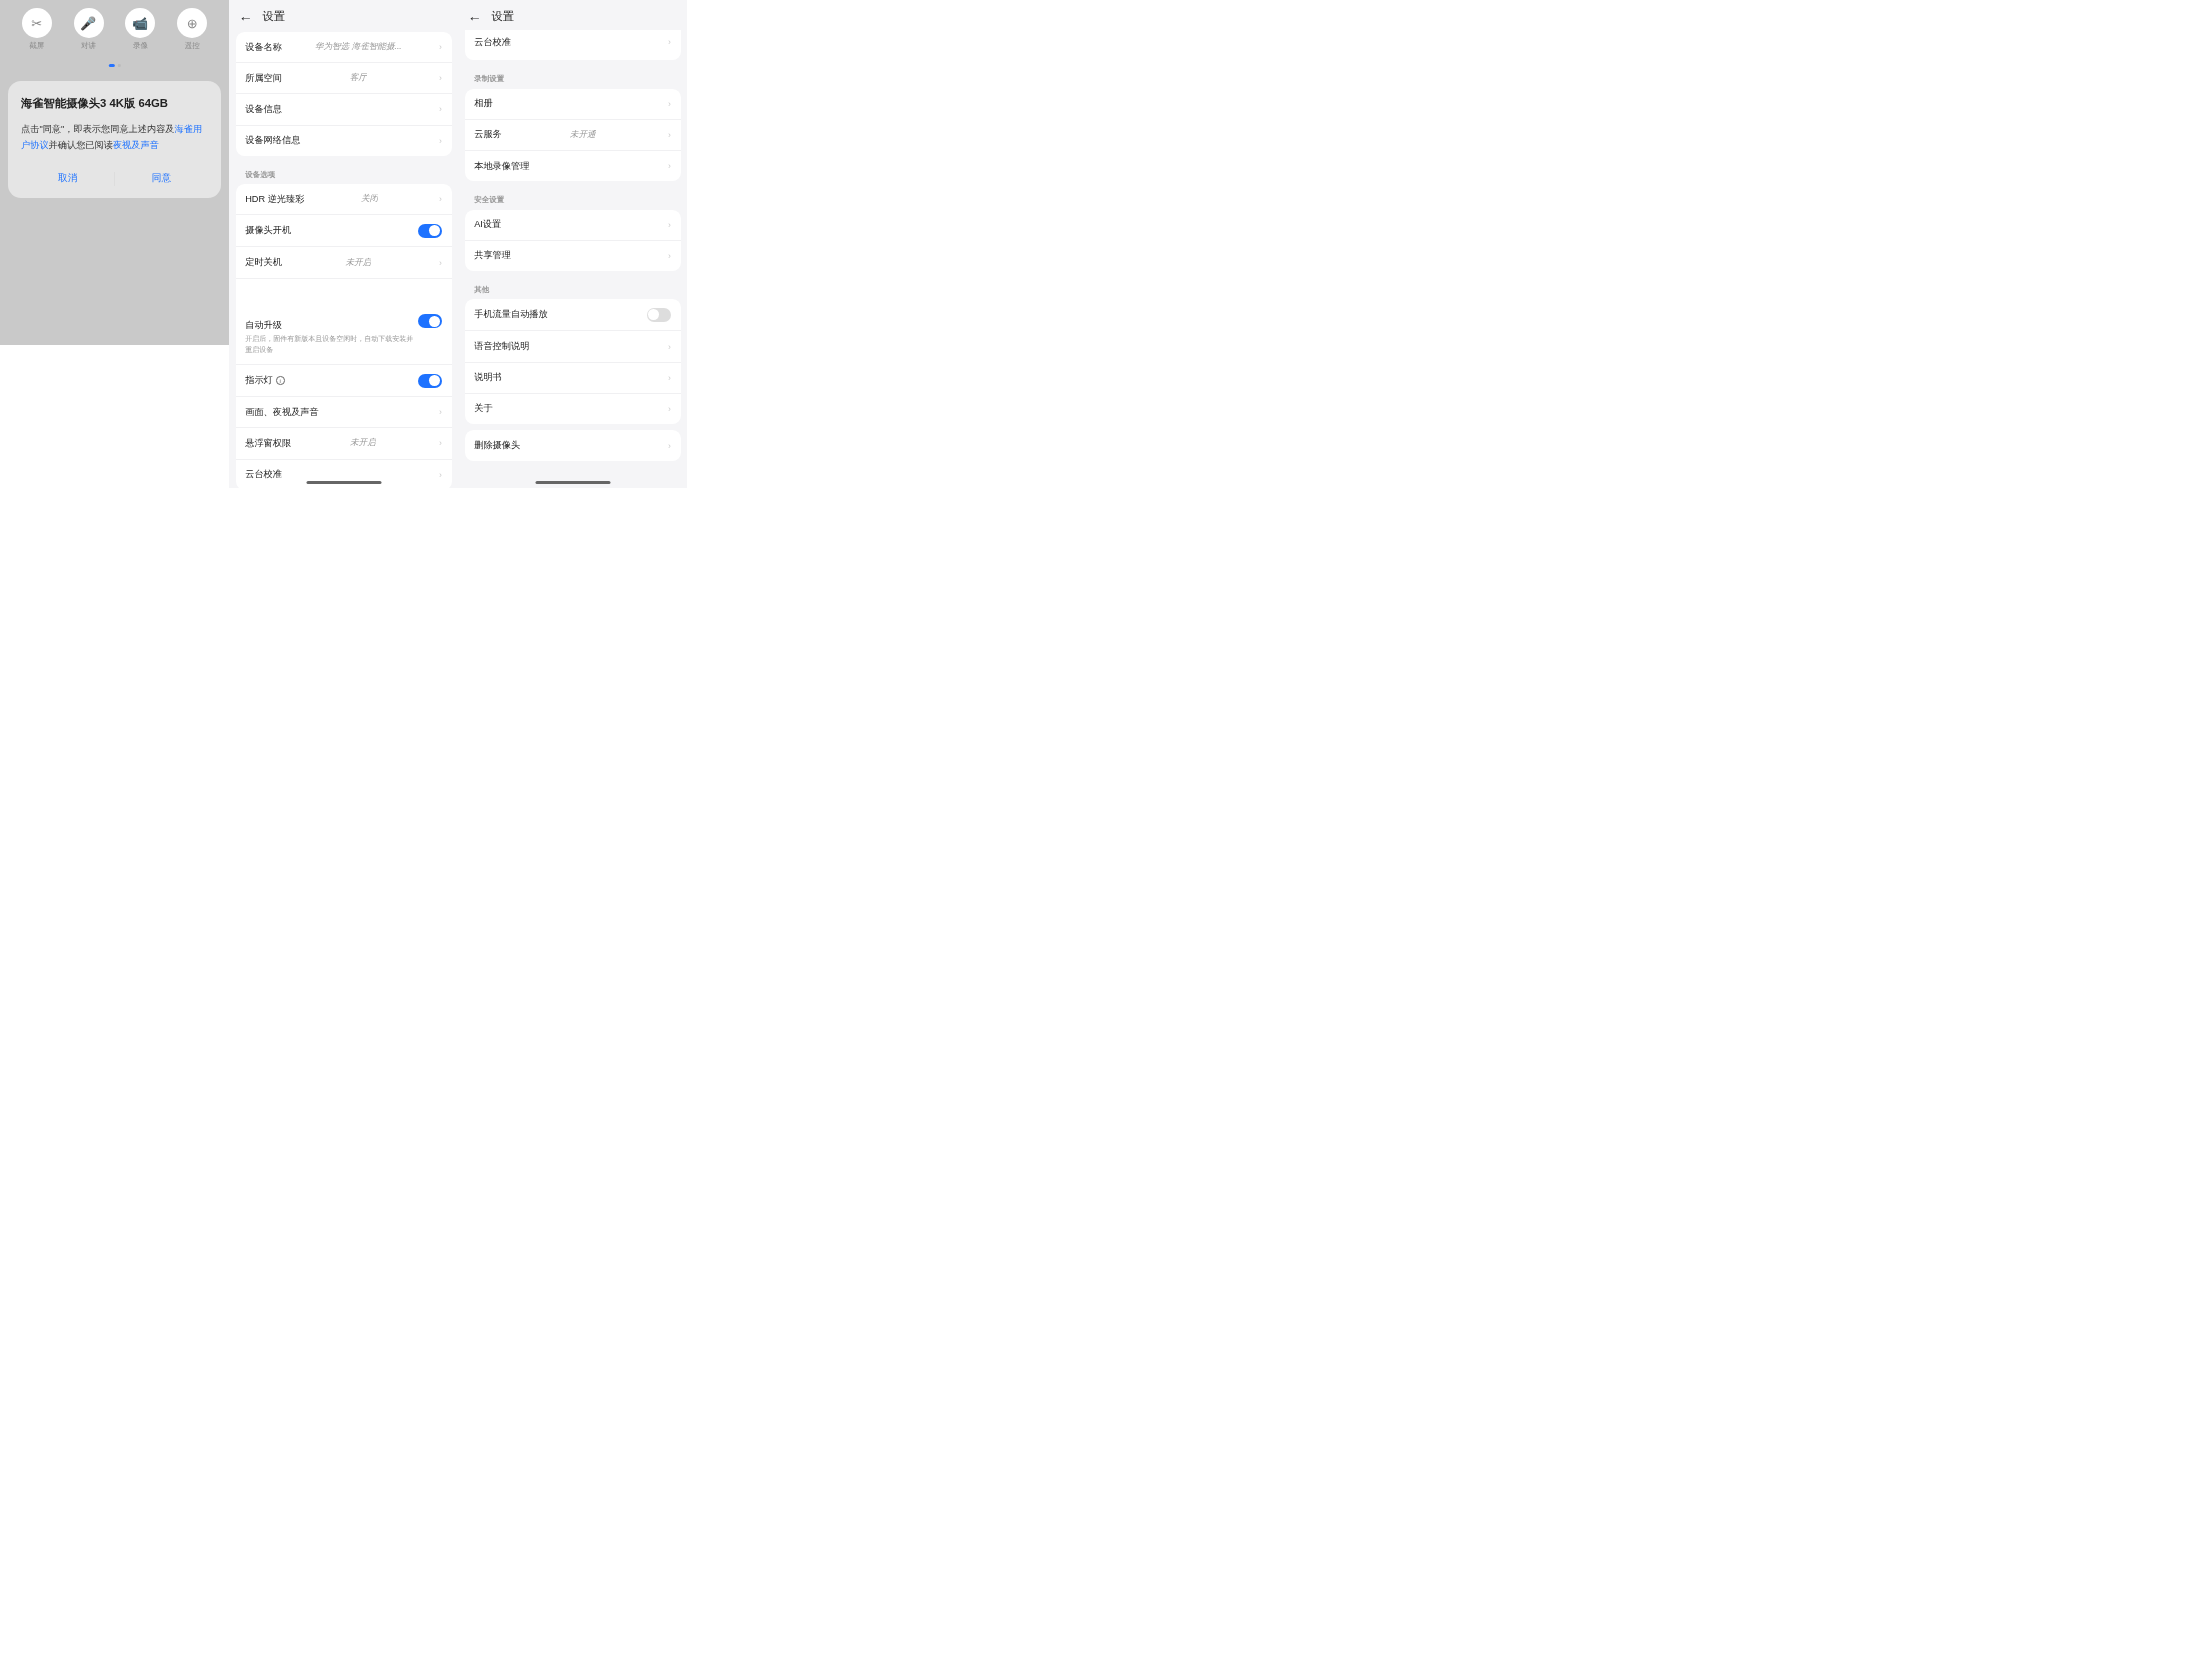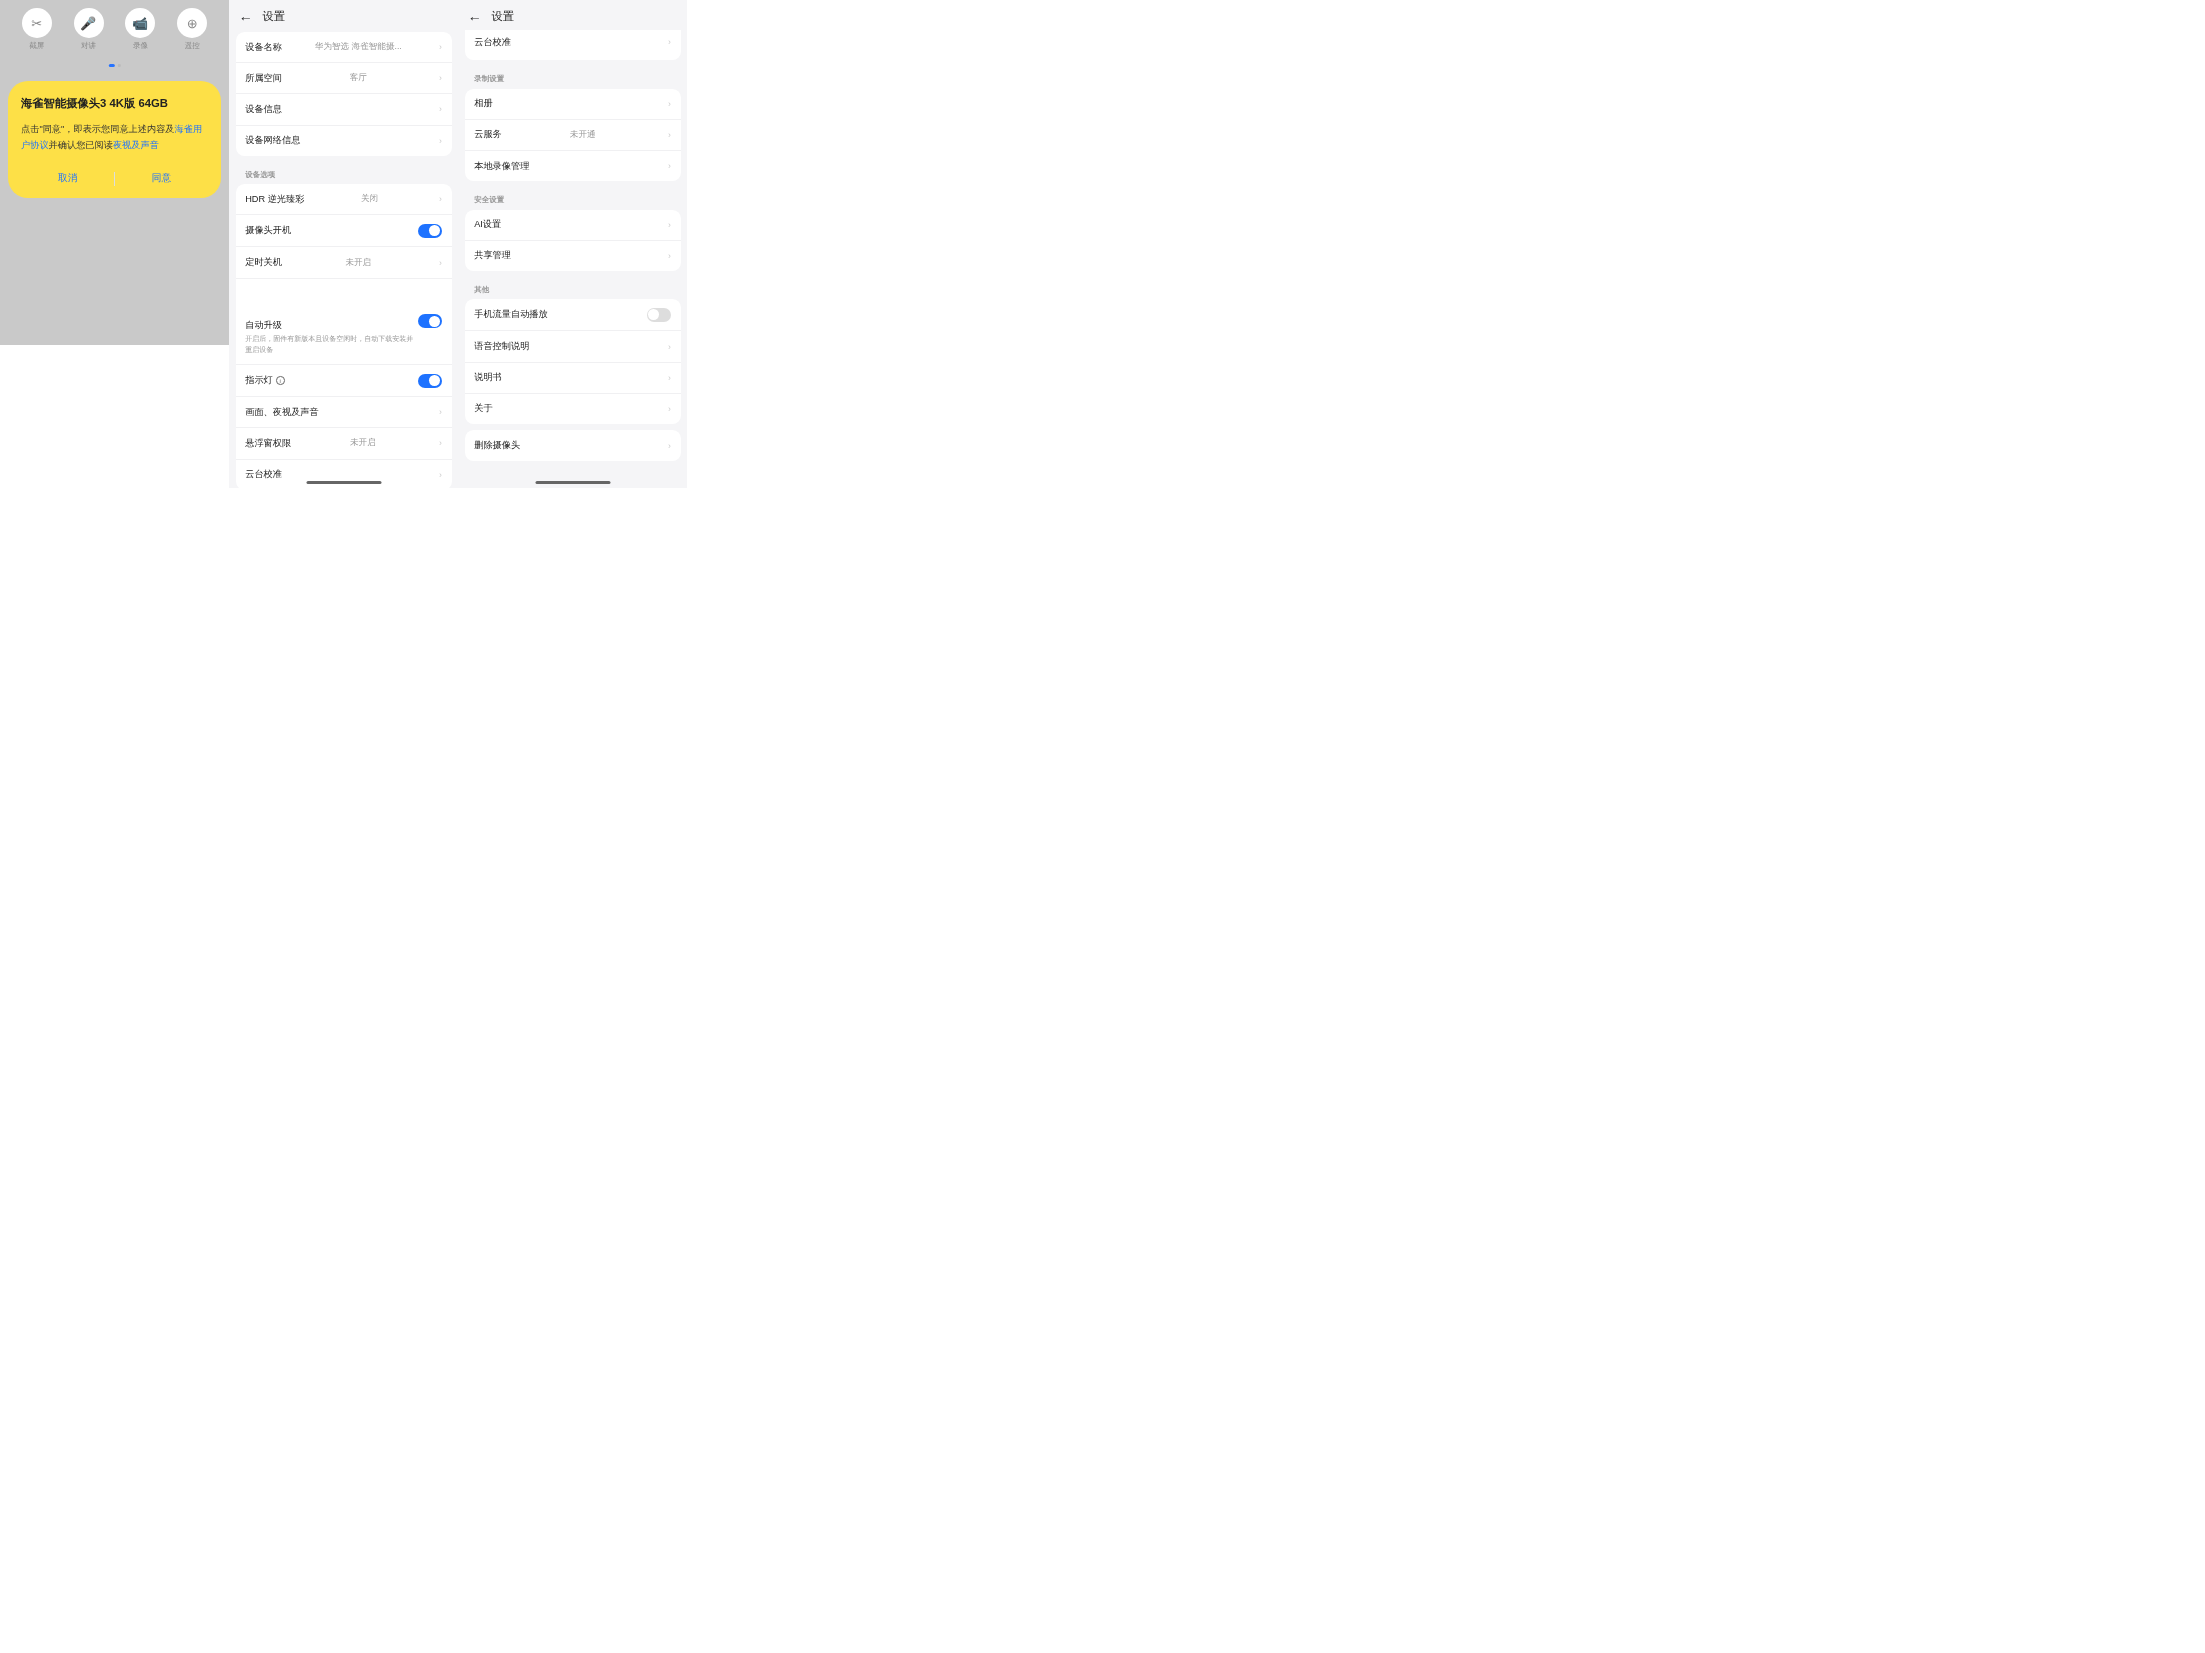--- a/index.html
+++ b/index.html
@@ -81,22 +81,22 @@
       width: 2.7px;
       height: 2.7px;
       border-radius: 50%;
       background: #bbb;
     }
     .modal {
       position: absolute;
       top: 81px;
       left: 8px;
       right: 8px;
-      background: #fde047;
-      border-radius: 20px;
+      background: #e5e5e5;
+      border-radius: 13px;
       padding: 15px 13px 9.7px;
     }
     .modal-title {
       font-size: 11.3px;
       font-weight: 600;
       color: #222;
       margin-bottom: 9.7px;
     }
     .modal-body {
       font-size: 9.2px;
@@ -192,20 +192,21 @@
       line-height: 1.5;
     }
     .row-value {
       font-size: 8.6px;
       color: #999;
       margin-right: 4.3px;
       max-width: 92px;
       white-space: nowrap;
       overflow: hidden;
       text-overflow: ellipsis;
+      font-style: italic;
     }
     .chevron {
       color: #ccc;
       font-size: 8.6px;
     }
     .toggle {
       width: 24px;
       height: 14px;
       border-radius: 7px;
       position: relative;

